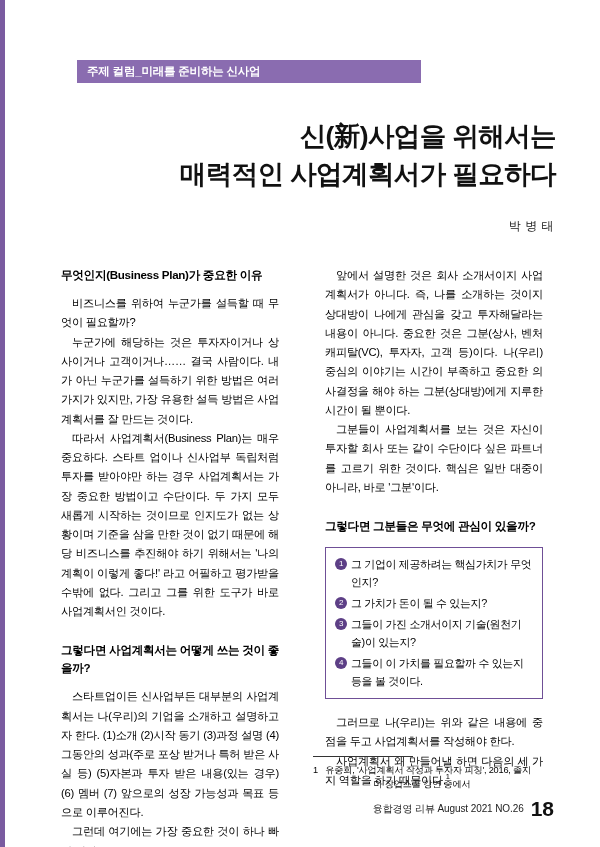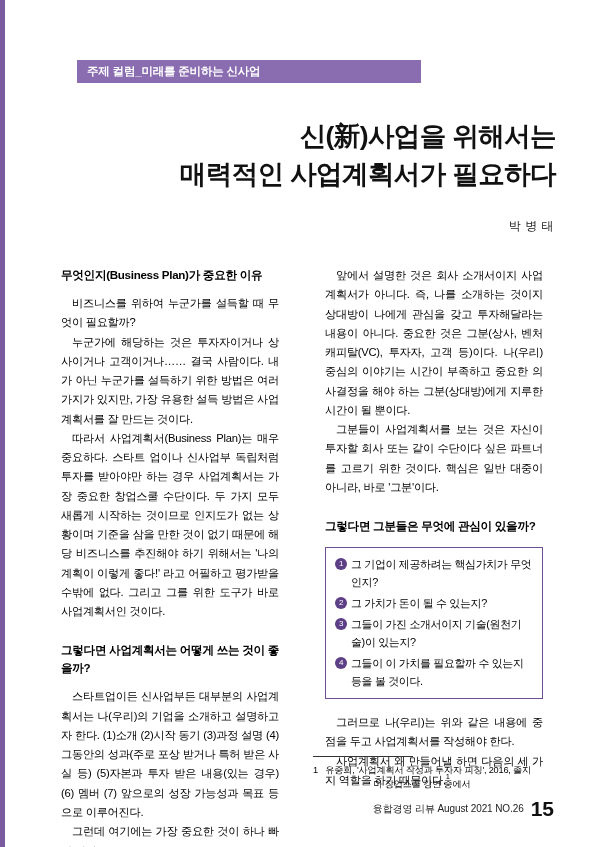--- a/index.html
+++ b/index.html
@@ -212,21 +212,21 @@
       <div>신(新)사업을 위해서는</div>
       <div>매력적인 사업계획서가 필요하다</div>
     </div>
 
     <div class="author">박 병 태</div>
 
     <div class="col col-left">
       <h2 class="sec">무엇인지(Business Plan)가 중요한 이유</h2>
       <p class="para">비즈니스를 위하여 누군가를 설득할 때 무엇이 필요할까?</p>
       <p class="para">누군가에 해당하는 것은 투자자이거나 상사이거나 고객이거나…… 결국 사람이다. 내가 아닌 누군가를 설득하기 위한 방법은 여러 가지가 있지만, 가장 유용한 설득 방법은 사업계획서를 잘 만드는 것이다.</p>
-      <p class="para">따라서 사업계획서(Business Plan)는 매우 중요하다. 스타트 업이나 신사업부 독립처럼 투자를 받아야만 하는 경우 사업계획서는 가장 중요한 창업스쿨 수단이다. 두 가지 모두 새롭게 시작하는 것이므로 인지도가 없는 상황이며 기준을 삼을 만한 것이 없기 때문에 해당 비즈니스를 추진해야 하기 위해서는 '나의 계획이 이렇게 좋다!' 라고 어필하고 평가받을 수밖에 없다. 그리고 그를 위한 도구가 바로 사업계획서인 것이다.</p>
+      <p class="para">따라서 사업계획서(Business Plan)는 매우 중요하다. 스타트 업이나 신사업부 독립처럼 투자를 받아야만 하는 경우 사업계획서는 가장 중요한 방법이고 수단이다. 두 가지 모두 새롭게 시작하는 것이므로 인지도가 없는 상황이며 기준을 삼을 만한 것이 없기 때문에 해당 비즈니스를 추진해야 하기 위해서는 '나의 계획이 이렇게 좋다!' 라고 어필하고 평가받을 수밖에 없다. 그리고 그를 위한 도구가 바로 사업계획서인 것이다.</p>
       <h2 class="sec spaced">그렇다면 사업계획서는 어떻게 쓰는 것이 좋을까?</h2>
       <p class="para">스타트업이든 신사업부든 대부분의 사업계획서는 나(우리)의 기업을 소개하고 설명하고자 한다. (1)소개 (2)시작 동기 (3)과정 설명 (4)그동안의 성과(주로 포상 받거나 특허 받은 사실 등) (5)자본과 투자 받은 내용(있는 경우) (6) 멤버 (7) 앞으로의 성장 가능성과 목표 등으로 이루어진다.</p>
       <p class="para">그런데 여기에는 가장 중요한 것이 하나 빠져 있다.</p>
     </div>
 
     <div class="col col-right">
       <p class="para">앞에서 설명한 것은 회사 소개서이지 사업계획서가 아니다. 즉, 나를 소개하는 것이지 상대방이 나에게 관심을 갖고 투자해달라는 내용이 아니다. 중요한 것은 그분(상사, 벤처 캐피탈(VC), 투자자, 고객 등)이다. 나(우리) 중심의 이야기는 시간이 부족하고 중요한 의사결정을 해야 하는 그분(상대방)에게 지루한 시간이 될 뿐이다.</p>
       <p class="para">그분들이 사업계획서를 보는 것은 자신이 투자할 회사 또는 같이 수단이다 싶은 파트너를 고르기 위한 것이다. 핵심은 일반 대중이 아니라, 바로 '그분'이다.</p>
       <h2 class="sec spaced">그렇다면 그분들은 무엇에 관심이 있을까?</h2>
 
@@ -254,17 +254,17 @@
     </div>
 
     <div class="fn-rule"></div>
     <div class="footnote">
       <span class="fn-num">1</span>
       <span>유중희, '사업계획서 작성과 투자자 피칭', 2016, 졸지마 창업스쿨 강연 중에서</span>
     </div>
 
     <div class="footer">
       <div class="footer-text">융합경영 리뷰  August 2021 NO.26</div>
-      <div class="footer-page">15</div>
+      <div class="footer-page">18</div>
     </div>
 
   </div>
 </div>
 
 </body></html>

